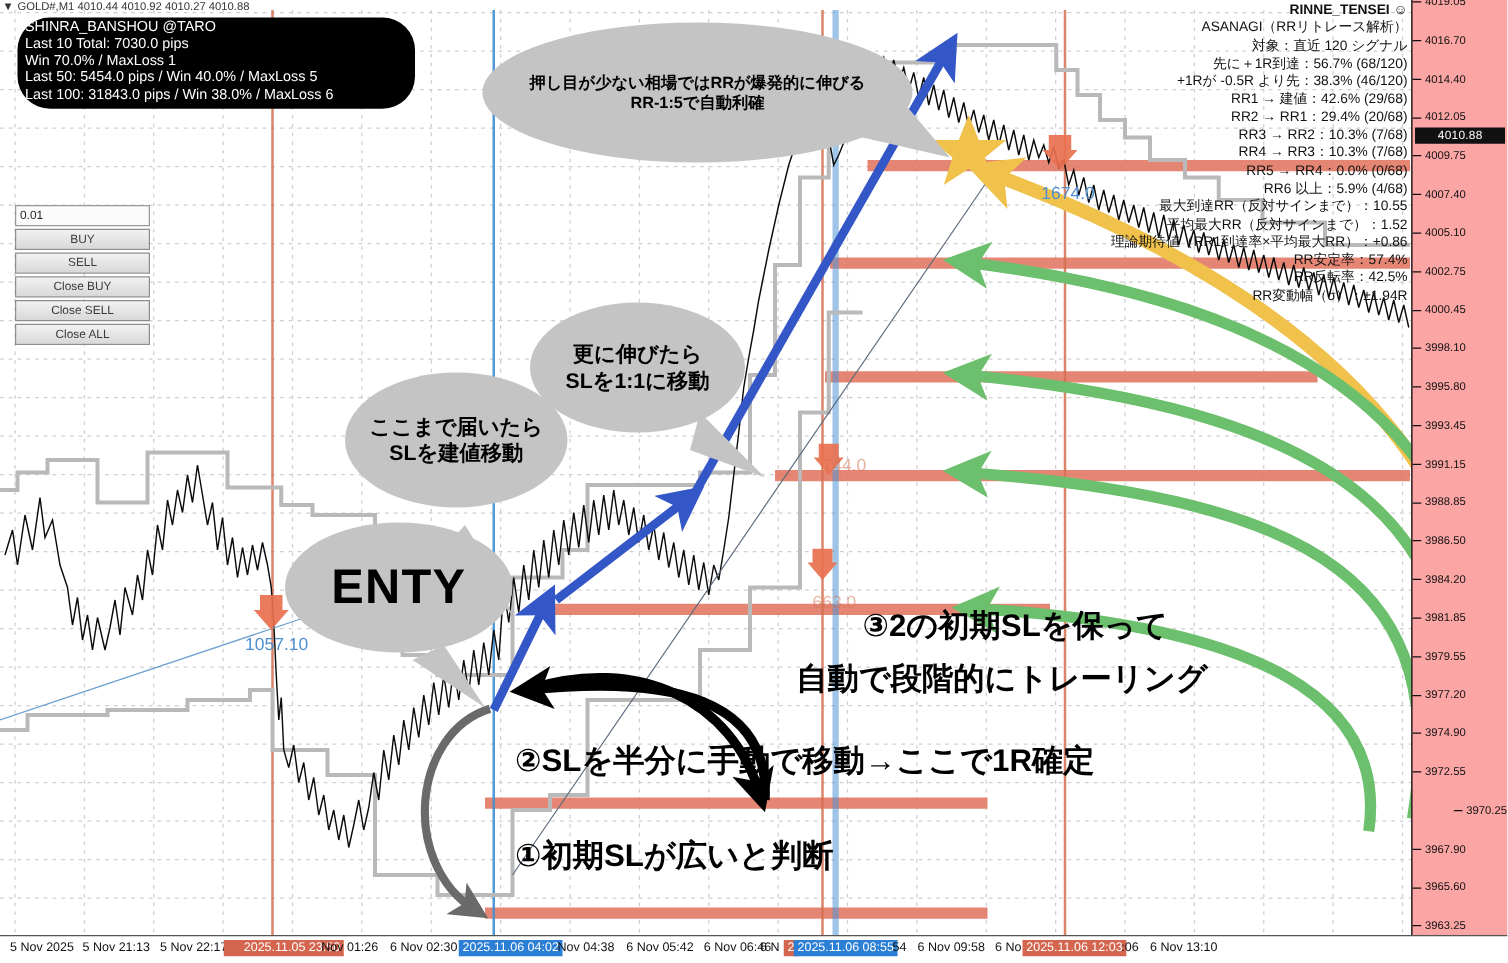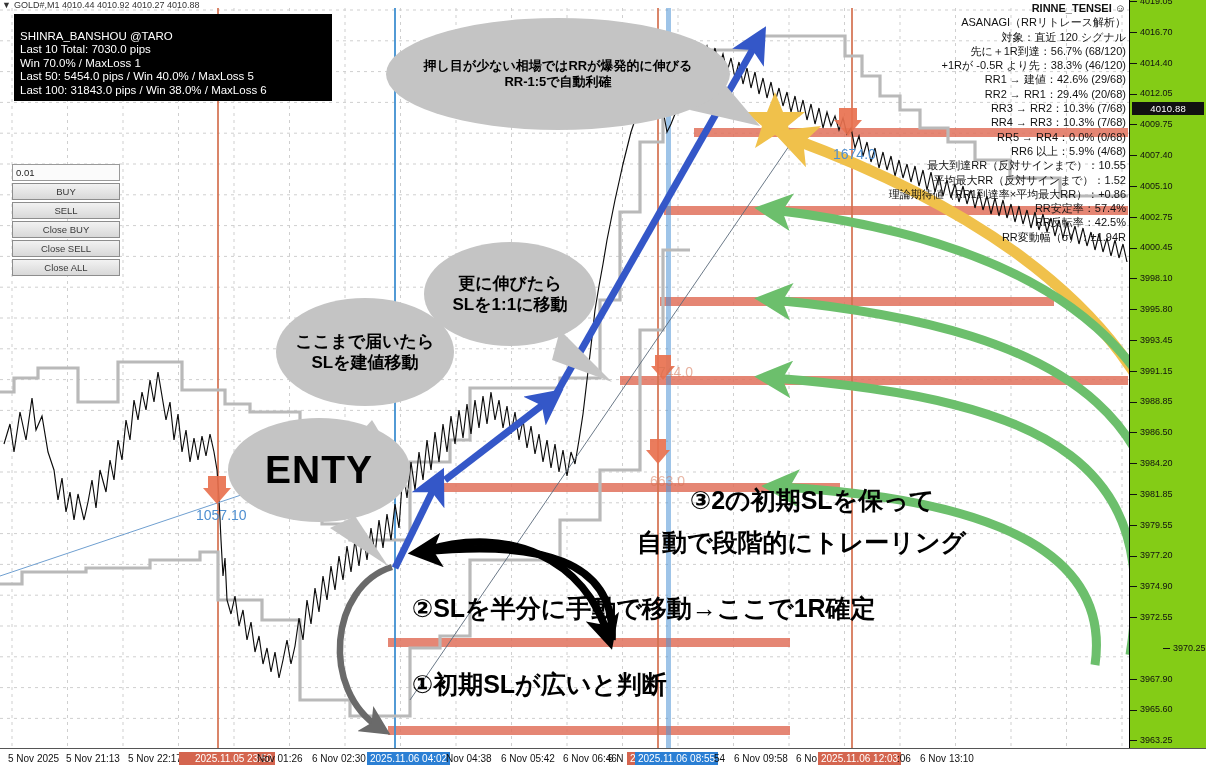--- a/index.html
+++ b/index.html
@@ -4,41 +4,41 @@
 <style>
   html,body{margin:0;padding:0;background:#fff;}
   body{width:1206px;height:770px;overflow:hidden;
        font-family:"Liberation Sans","DejaVu Sans",sans-serif;}
   #root{position:relative;width:1206px;height:770px;background:#ffffff;overflow:hidden;}
 
   
   .plot{position:absolute;left:0;top:8px;width:1130px;height:740px;background:#fff;}
 
   
-  .price-axis{position:absolute;right:0;top:0;width:76px;height:748px;background:#84cc16;
+  .price-axis{position:absolute;right:0;top:0;width:76px;height:748px;background:#fca5a5;
               border-left:1px solid #000;}
   .price-tick{position:absolute;left:0;width:76px;font-size:9px;color:#111;white-space:nowrap;}
   .price-tick i{display:inline-block;width:7px;height:0;border-top:1px solid #111;
                 vertical-align:middle;margin-right:3px;font-style:normal;}
   .price-cur{position:absolute;right:2px;background:#111;color:#fff;font-size:9.5px;
              padding:1px 18px;letter-spacing:.2px;}
 
   .time-axis{position:absolute;left:0;top:748px;width:1206px;height:22px;background:#fff;
              border-top:1px solid #555;}
   .time-lab{position:absolute;top:4px;font-size:10px;color:#111;white-space:nowrap;}
   .time-lab.hl-red{background:#d4654f;color:#fff;padding:1px 3px;top:3px;}
   .time-lab.hl-blue{background:#2b7fd4;color:#fff;padding:1px 3px;top:3px;}
 
   
   .sym-head{position:absolute;left:2px;top:0px;font-size:9px;color:#333;white-space:nowrap;z-index:6;}
   .sym-head .tri{display:inline-block;margin-right:3px;color:#333;}
 
   
   .info-box{position:absolute;left:14px;top:14px;width:306px;background:#000;color:#fff;
-            padding:16px 6px 4px 6px;z-index:9;}
+            padding:2px 6px 4px 6px;z-index:9;border-radius:26px;}
   .info-box div{font-size:11.5px;line-height:13.4px;white-space:nowrap;}
 
   
   .trade-panel{position:absolute;left:12px;top:164px;width:108px;z-index:9;}
   .tp-input{height:15px;background:#fbfbfb;border:1px solid #9a9a9a;font-size:9.5px;
             color:#222;padding:0 3px;line-height:15px;}
   .tp-btn{height:15px;margin-top:2px;background:linear-gradient(#f2f2f2,#d8d8d8);
           border:1px solid #8d8d8d;font-size:9.5px;color:#3a3a3a;text-align:center;
           line-height:15px;}
 

